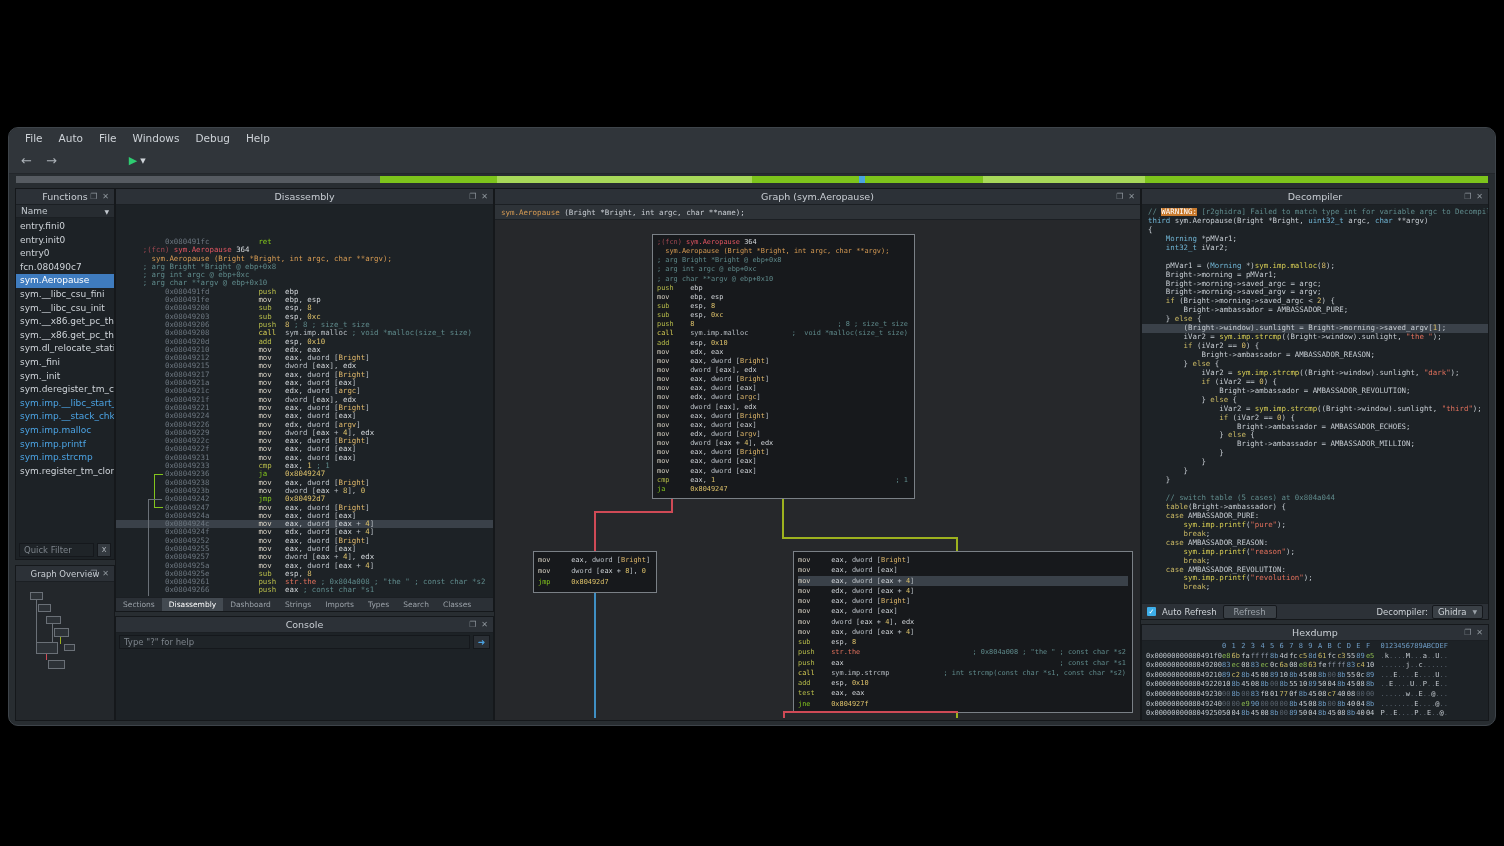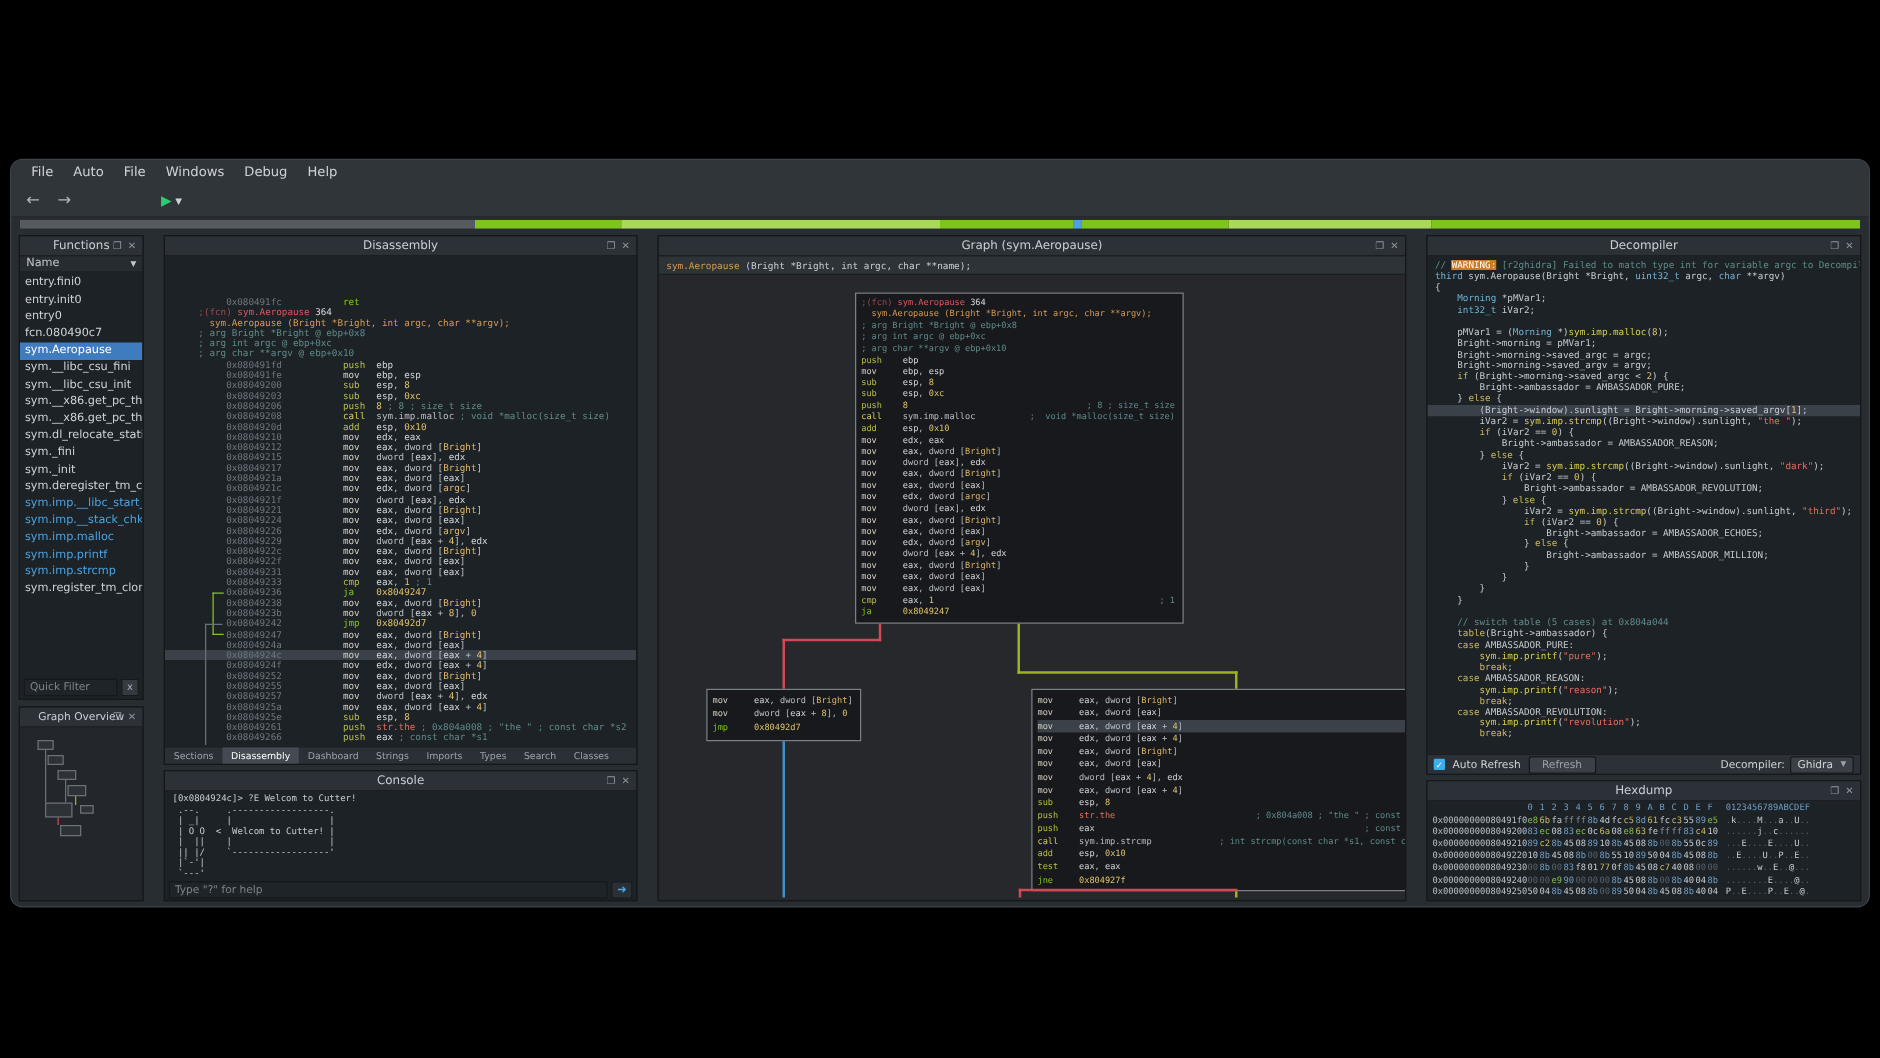--- a/index.html
+++ b/index.html
@@ -21,21 +21,21 @@
   #play-btn { color:#2ecc71; font-size:11px; margin-left:58px; }
   #play-caret { color:var(--text); font-size:7px; margin:0 10px 0 3px; }
   #addr-input { width:1128px; height:15px; background:#1f2428; border:1px solid #121518;
     border-radius:8px; color:#6f767d; font-size:9px; padding:0 10px;
     display:flex; align-items:center; }
 
   
   #navbar { height:7px; flex:none; margin:2px 7px 3px 7px; display:flex; overflow:hidden; }
 
   
-  #main { flex:1; display:flex; gap:16px; padding:2px 6px 4px 6px; min-height:0; }
+  #main { flex:1; display:flex; gap:0; padding:2px 6px 4px 6px; min-height:0; }
   .panel { border:1px solid #15181b; background:var(--panel_bg); display:flex;
     flex-direction:column; overflow:hidden; min-height:0; }
   .phead { height:16px; flex:none; background:var(--header_bg); position:relative;
     display:flex; align-items:center; justify-content:center;
     font-size:9.5px; color:#c9ced4; border-bottom:1px solid #1b1f23; }
   .picons { position:absolute; right:5px; top:0; bottom:0; display:flex;
     align-items:center; gap:5px; color:#8d949b; font-size:8px; }
 
   #col-left { width:100px; flex:none; display:flex; flex-direction:column; gap:5px; }
   #functions-panel { height:372px; flex:none; }
@@ -320,28 +320,20 @@
         </div>
 
         <div id="console-panel" class="panel">
           <div class="phead">
             <span>Console</span>
             <span class="picons">
               <span>❐</span>
               <span>✕</span>
             </span>
           </div>
-          <pre id="console-pre" class="mono">[0x0804924c]&gt; ?E Welcom to Cutter!
- .--.     .------------------.
- | _|     |                  |
- | O O  &lt;  Welcom to Cutter! |
- |  ||    |                  |
- || |/    `------------------'
- |`-'|
- `---'</pre>
           <div id="console-input-row">
             <div id="console-input">Type "?" for help</div>
             <div id="console-send">➜</div>
           </div>
         </div>
       </div>
 
       <div id="graph-panel" class="panel">
         <div class="phead">
           <span>Graph (sym.Aeropause)</span>

